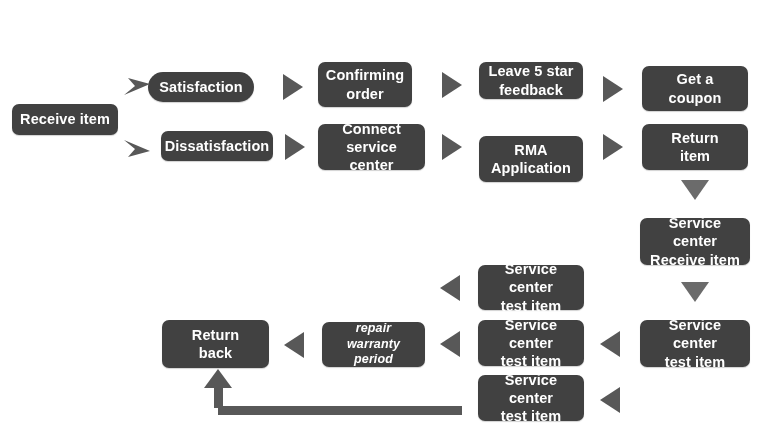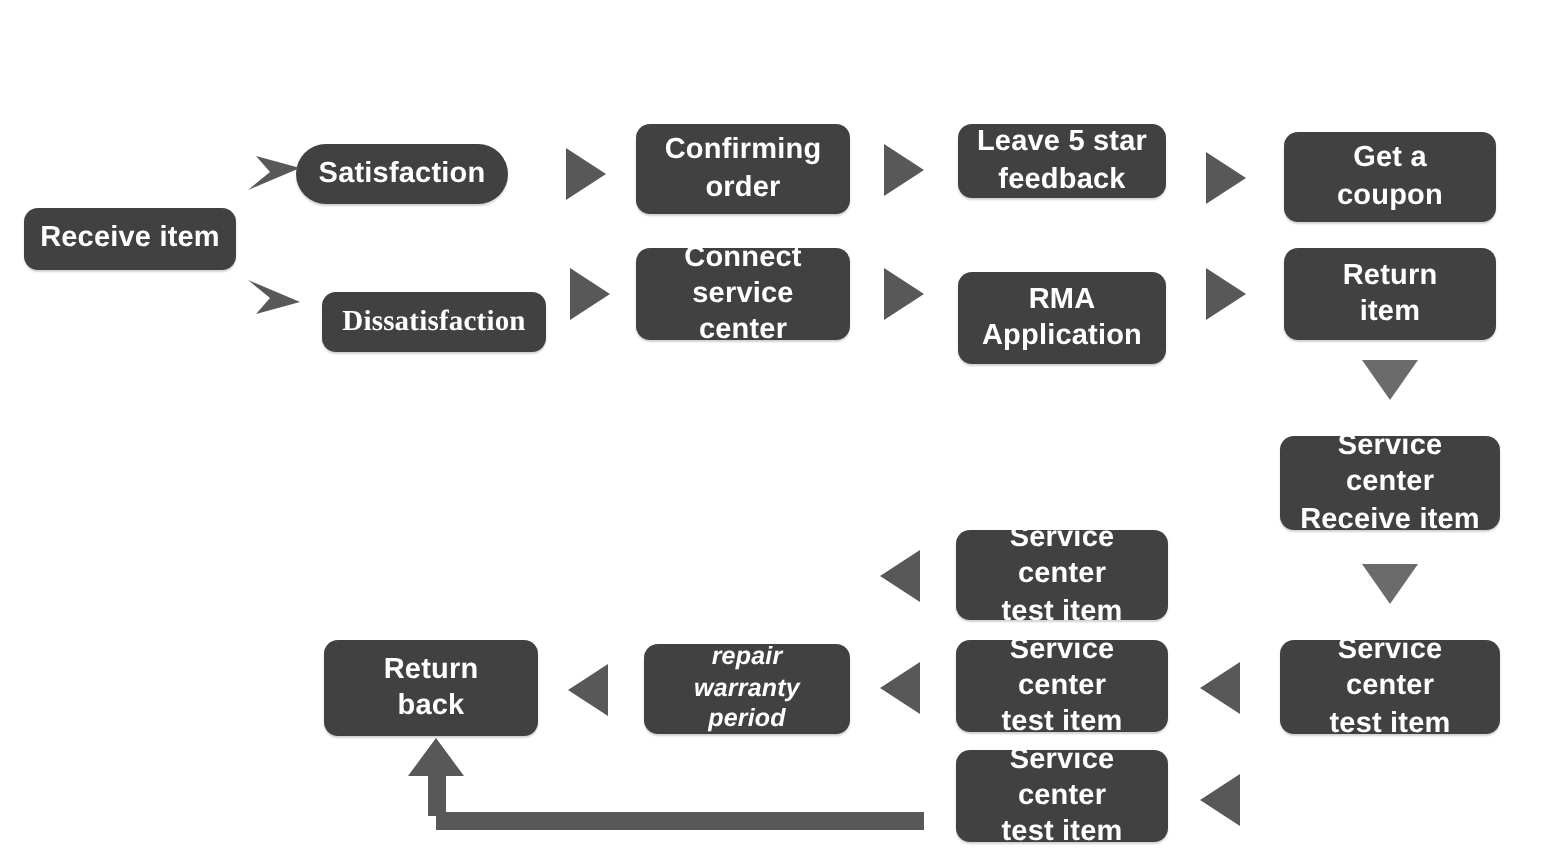--- a/index.html
+++ b/index.html
@@ -87,24 +87,24 @@
 <body>
 
 <div id="canvas">
 
 <div class="node" style="left: 12px; top: 104px; width: 106px; height: 31px;">
       <span class="lines">Receive item</span>
     </div>
     <div class="node" style="left: 148px; top: 72px; width: 106px; height: 30px; border-radius: 15px;">
       <span class="lines">Satisfaction</span>
     </div>
-    <div class="node" style="left: 161px; top: 146px; width: 112px; height: 30px; font-family: Liberation Serif, serif;">
+    <div class="node" style="left: 161px; top: 131px; width: 112px; height: 30px;">
       <span class="lines">Dissatisfaction</span>
     </div>
-    <div class="node" style="left: 318px; top: 62px; width: 107px; height: 45px; align-items: center;">
+    <div class="node" style="left: 318px; top: 62px; width: 94px; height: 45px; align-items: center;">
       <span class="lines">Confirming
 order</span>
     </div>
     <div class="node" style="left: 318px; top: 124px; width: 107px; height: 46px;">
       <span class="lines">Connect
 service center</span>
     </div>
     <div class="node" style="left: 479px; top: 62px; width: 104px; height: 37px;">
       <span class="lines">Leave 5 star
 feedback</span>

